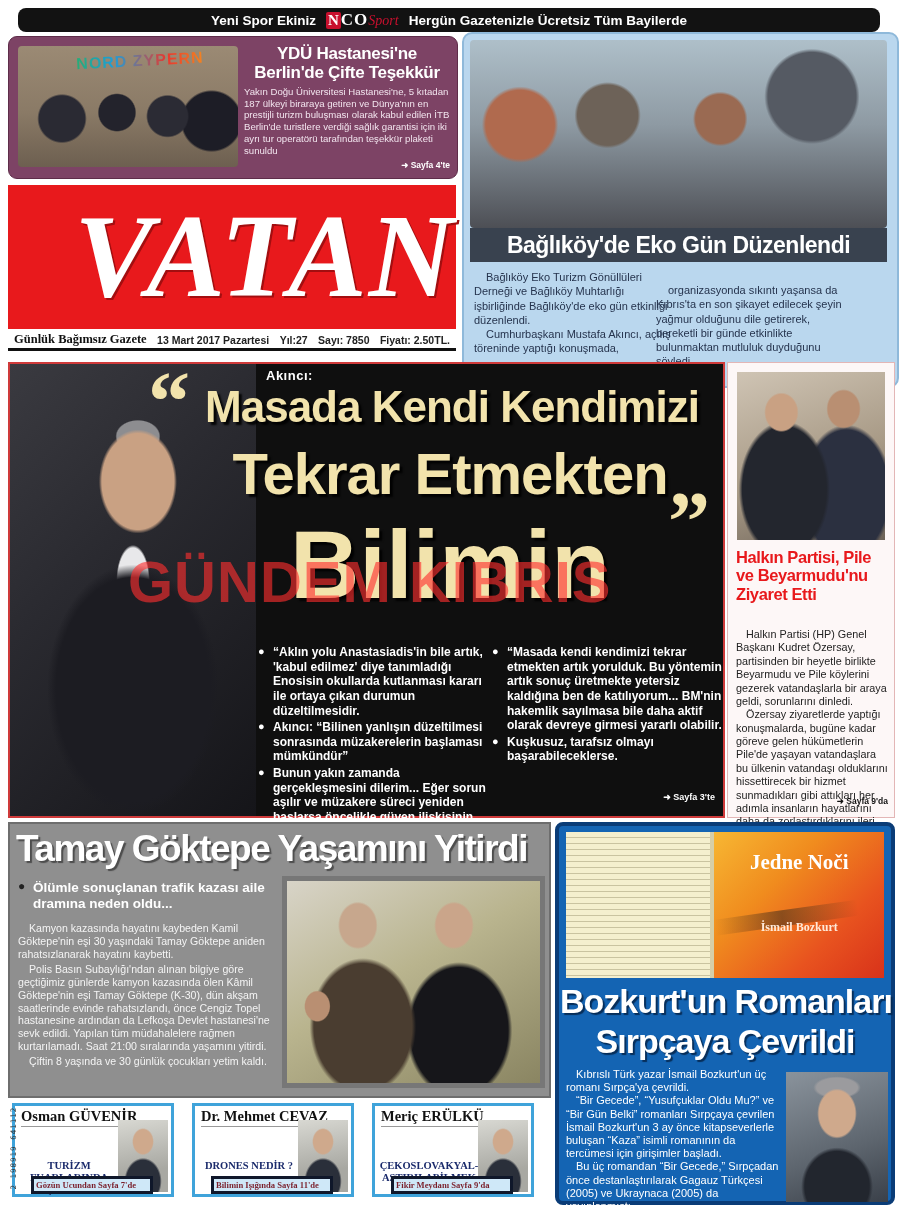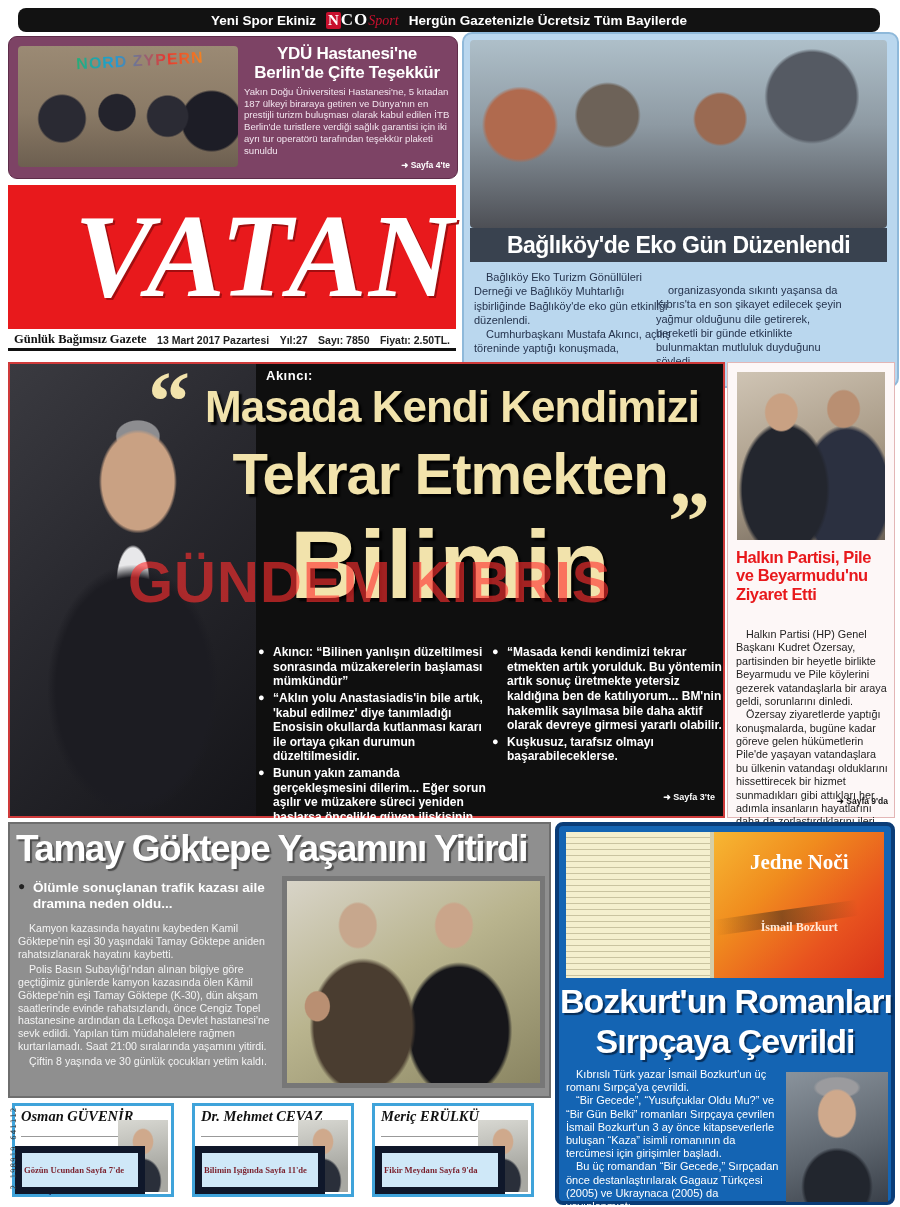--- a/index.html
+++ b/index.html
@@ -141,26 +141,26 @@
   .oldman-photo{float:right;width:102px;height:130px;margin:4px 0 0 6px;
       background:
         radial-gradient(ellipse 30px 38px at 50% 32%, #cfa98c 0 60%, transparent 66%),
         radial-gradient(ellipse 34px 16px at 50% 12%, #9b9b9e 0 60%, transparent 70%),
         radial-gradient(ellipse 46px 50px at 50% 88%, #22262e 0 70%, transparent 78%),
         linear-gradient(160deg,#8a939c 0%,#5d656e 60%,#3a4049 100%);}
 
   
   .col-box{top:1103px;width:162px;height:94px;background:#fff;border:3px solid #3fa3da;box-sizing:border-box;}
   .col-name{position:absolute;left:6px;top:2px;width:100px;font-family:"Liberation Serif",serif;
-      font-weight:bold;font-size:14.5px;color:#111;border-bottom:1px solid #999;padding-bottom:11px;white-space:nowrap;font-style:italic;}
+      font-weight:bold;font-size:14.5px;color:#111;border-bottom:1px solid #999;padding-bottom:1px;white-space:nowrap;}
   .col-topic{position:absolute;left:2px;top:30px;width:104px;text-align:center;
       font-family:"Liberation Serif",serif;font-weight:bold;font-size:10.5px;color:#1a2a6b;line-height:1.15;margin-top:24px;}
-  .col-footer{position:absolute;left:0px;bottom:0px;width:112px;background:#cfe8f8;border:7px solid #0f172a;
+  .col-footer{position:absolute;left:16px;bottom:0px;width:112px;background:#cfe8f8;border:3px solid #0f172a;
       font-family:"Liberation Serif",serif;font-weight:bold;font-size:8.6px;color:#7a1f2b;
-      padding:12px 2px;white-space:nowrap;}
+      padding:1px 2px;white-space:nowrap;}
   .col-photo{position:absolute;right:3px;top:14px;width:50px;height:72px;
       background:
         radial-gradient(ellipse 16px 20px at 50% 30%, #cfa98c 0 60%, transparent 68%),
         radial-gradient(ellipse 24px 30px at 50% 85%, #2a2f3a 0 70%, transparent 78%),
         linear-gradient(170deg,#d8d8d2 0%,#a8a8a2 70%);}
 
   .barcode{left:-42px;top:1130px;width:110px;transform:rotate(-90deg);font-size:7.5px;color:#333;
       letter-spacing:1px;font-family:"DejaVu Sans Mono",monospace;}
 </style>
 </head>
@@ -213,22 +213,22 @@
   <div class="abs main"></div>
   <div class="abs akinci-photo"></div>
   <div class="abs kicker">Akıncı:</div>
   <div class="abs q q-open">“</div>
   <div class="abs hl hl1">Masada Kendi Kendimizi</div>
   <div class="abs hl hl2">Tekrar Etmekten</div>
   <div class="abs hl hl3">Bilimin</div>
   <div class="abs q q-close">”</div>
   <div class="abs watermark">GÜNDEM KIBRIS</div>
   <div class="abs bullets" style="left:258px;">
+    <div>“Aklın yolu Anastasiadis'in bile artık, 'kabul edilmez' diye tanımladığı Enosisin okullarda kutlanması kararı ile ortaya çıkan durumun düzeltilmesidir.</div>
     <div>Akıncı: “Bilinen yanlışın düzeltilmesi sonrasında müzakerelerin başlaması mümkündür”</div>
-    <div>“Aklın yolu Anastasiadis'in bile artık, 'kabul edilmez' diye tanımladığı Enosisin okullarda kutlanması kararı ile ortaya çıkan durumun düzeltilmesidir.</div>
     <div>Bunun yakın zamanda gerçekleşmesini dilerim... Eğer sorun aşılır ve müzakere süreci yeniden başlarsa öncelikle güven ilişkisinin yeniden tesisi edilmesine yönelik adımlara ihtiyaç olacak”</div>
   </div>
   <div class="abs bullets" style="left:492px;">
     <div>“Masada kendi kendimizi tekrar etmekten artık yorulduk. Bu yöntemin artık sonuç üretmekte yetersiz kaldığına ben de katılıyorum... BM'nin hakemlik sayılmasa bile daha aktif olarak devreye girmesi yararlı olabilir.</div>
     <div>Kuşkusuz, tarafsız olmayı başarabileceklerse.</div>
   </div>
   <div class="abs main-ref">➜ Sayfa 3'te</div>
 
   <div class="abs hp"></div>
   <div class="abs hp-photo"></div>

